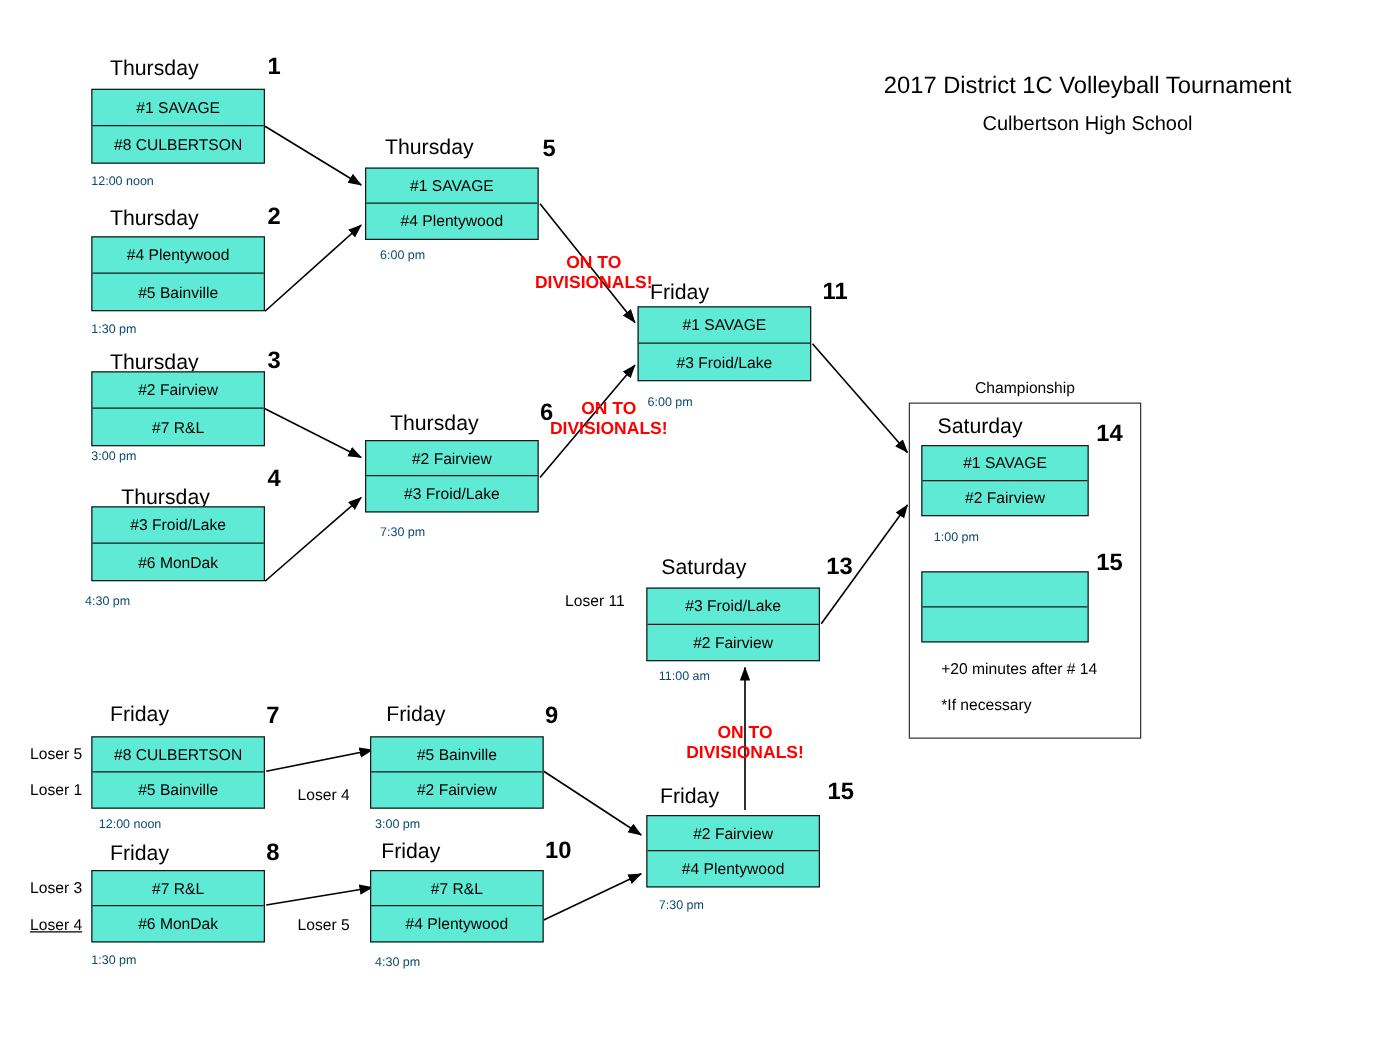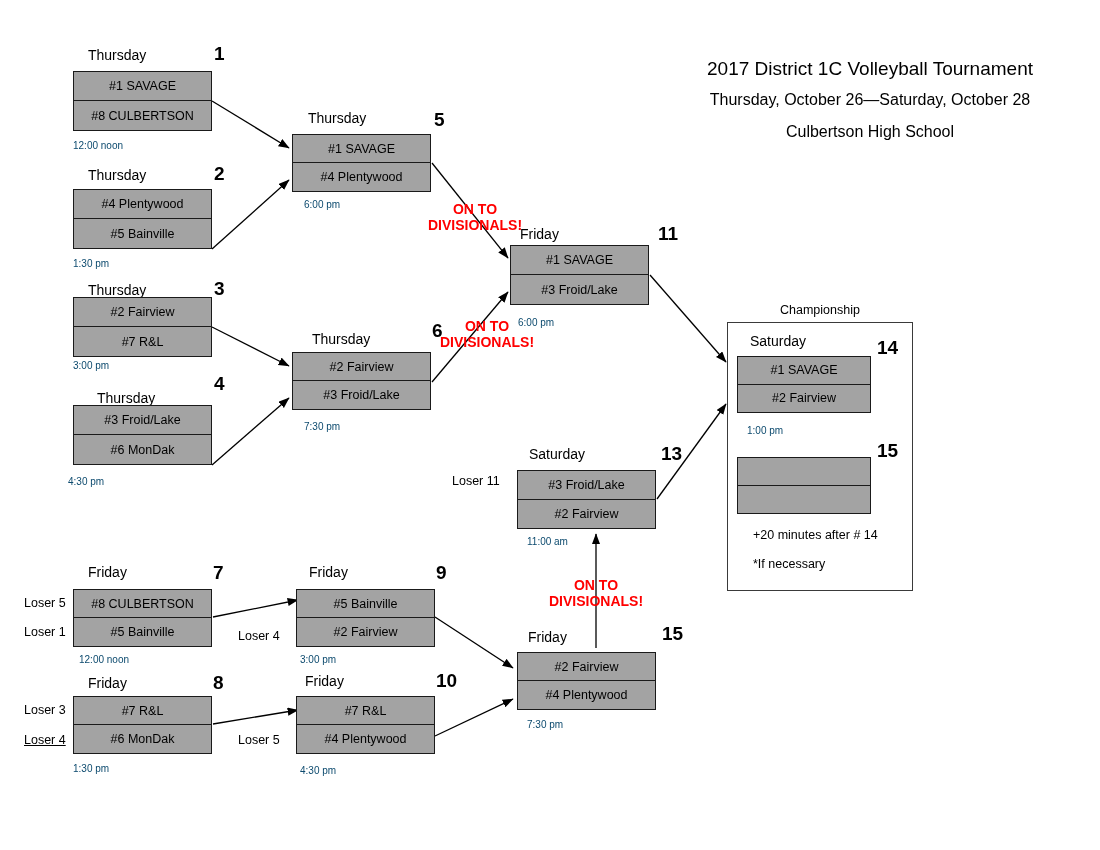--- a/index.html
+++ b/index.html
@@ -28,38 +28,38 @@
     height: 850px;
     pointer-events: none;
   }
 
   
   .game {
     position: absolute;
   }
   .game-day {
     position: absolute;
-    font-size: 14px;
+    font-size: 17px;
     line-height: 14px;
     white-space: nowrap;
     color: #000;
   }
   .game-num {
     position: absolute;
     font-size: 19px;
     font-weight: bold;
     line-height: 19px;
     white-space: nowrap;
     color: #000;
   }
   .game-box {
     position: absolute;
     border: 1.4px solid #1a1a1a;
     box-sizing: border-box;
-    background: #a3a3a3;
+    background: #5eead4;
   }
   .team-row {
     box-sizing: border-box;
     height: 50%;
     display: flex;
     align-items: center;
     justify-content: center;
     font-size: 12.5px;
     white-space: nowrap;
     color: #000;
@@ -146,21 +146,20 @@
     color: #000;
   }
 </style>
 </head>
 <body>
 
 <div id="bracket-root">
 
   <div id="title-block">
     <div class="t-main">2017 District 1C Volleyball Tournament</div>
-    <div class="t-sub">Thursday, October 26—Saturday, October 28</div>
     <div class="t-venue">Culbertson High School</div>
   </div>
 
   <svg id="arrow-layer" viewBox="0 0 1100 850" width="1100" height="850" xmlns="http://www.w3.org/2000/svg">
     <defs>
       <marker id="ah" markerWidth="9" markerHeight="9" refX="8" refY="3.2" orient="auto" markerUnits="strokeWidth">
         <path d="M0,0 L8.5,3.2 L0,6.4 z" fill="#000000"></path>
       </marker>
     </defs>
     <g stroke="#000000" stroke-width="1.3" fill="none" marker-end="url(#ah)">

